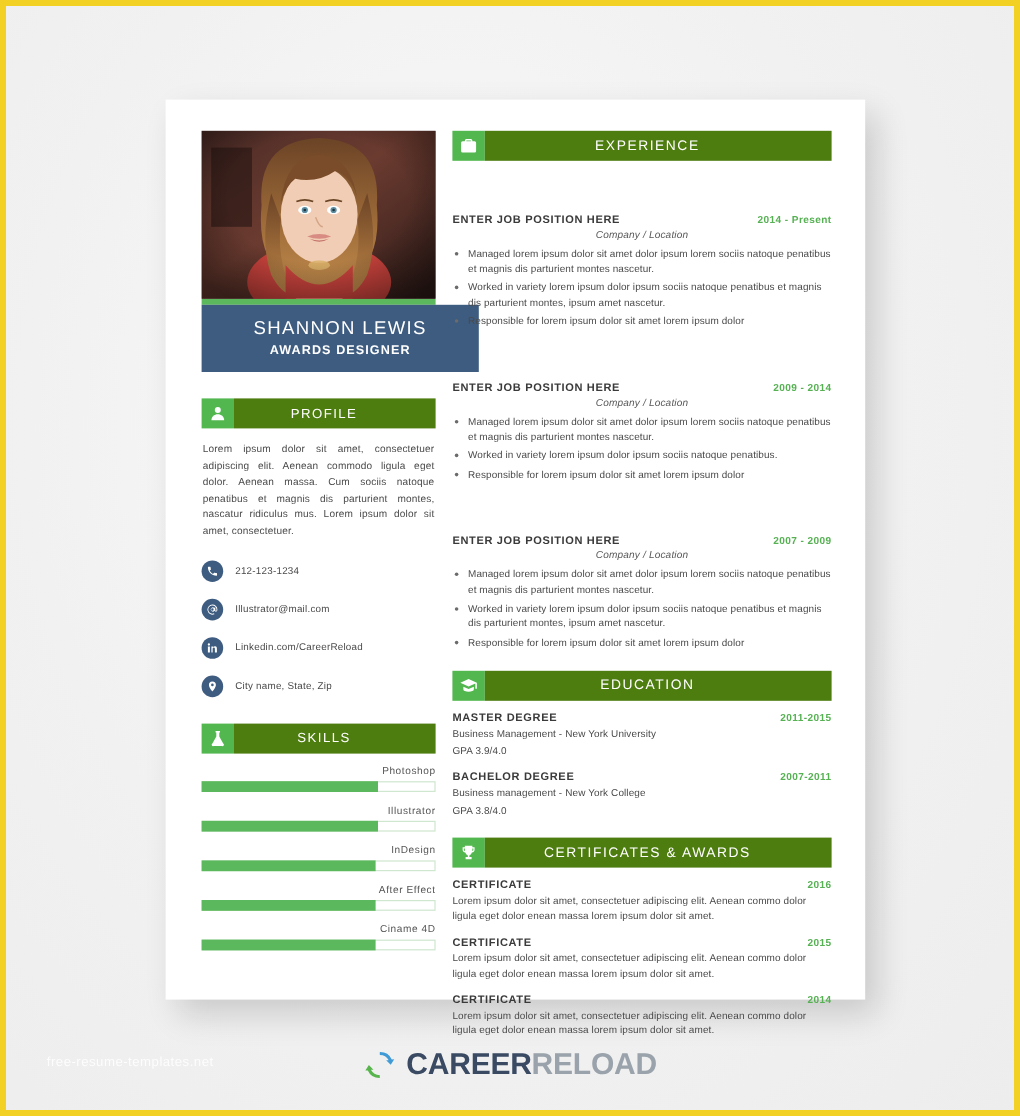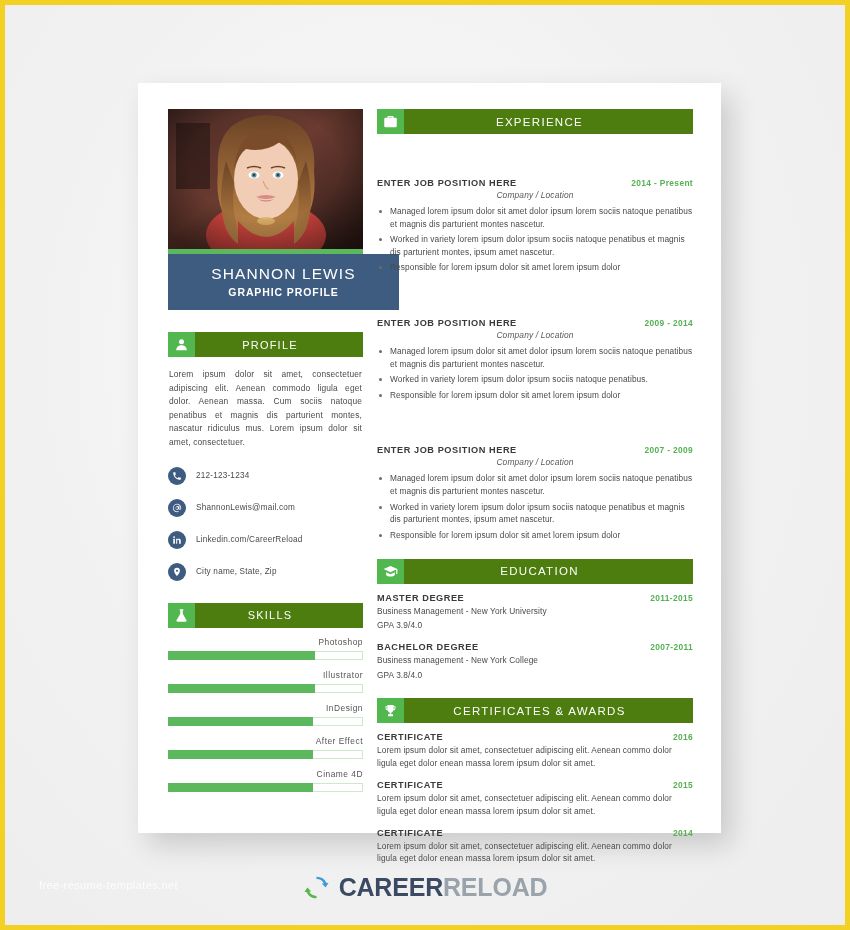--- a/index.html
+++ b/index.html
@@ -323,21 +323,21 @@
               <path d="M90 90 Q98 95 106 90 Q98 93 90 90Z" fill="#c3706a"></path>
               <path d="M88 88 Q98 84 108 88 Q98 92 88 88Z" fill="#d88b82"></path>
               <path d="M70 112 Q84 128 98 128 Q112 128 126 112 L126 140 L70 140Z" fill="#c8423c"></path>
               <ellipse cx="98" cy="112" rx="9" ry="4" fill="#d9b06a" opacity=".85"></ellipse>
               <rect width="195" height="140" fill="url(#vg)"></rect>
             </svg>
           </div>
           <div class="green-rule"></div>
           <div class="nameplate">
             <div class="nm">SHANNON LEWIS</div>
-            <div class="role">GRAPHIC PROFILE</div>
+            <div class="role">AWARDS DESIGNER</div>
           </div>
         </div>
 
         <div class="sec-left">
           <div class="sec-head">
             <div class="sec-icon">
               <svg viewBox="0 0 24 24" aria-hidden="true">
                   <circle cx="12" cy="7.5" r="4"></circle>
                   <path d="M3.5 21c0-5 4-8 8.5-8s8.5 3 8.5 8z"></path>
                 </svg>
@@ -355,21 +355,21 @@
                 </svg>
             </span>
             <span class="ctext">212-123-1234</span>
           </div>
           <div class="contact-row">
             <span class="cicon">
               <svg viewBox="0 0 24 24" aria-hidden="true">
                   <path d="M12 2a10 10 0 1 0 4 19.2l-.7-1.8A8.2 8.2 0 1 1 20.2 12v1.1c0 .9-.5 1.4-1.2 1.4s-1.2-.5-1.2-1.4V7.6h-1.7v1a4.3 4.3 0 1 0 .3 5.9 2.8 2.8 0 0 0 2.6 1.6c1.7 0 3-1.3 3-3.6V12A10 10 0 0 0 12 2zm0 12.5A2.5 2.5 0 1 1 14.5 12 2.5 2.5 0 0 1 12 14.5z"></path>
                 </svg>
             </span>
-            <span class="ctext">ShannonLewis@mail.com</span>
+            <span class="ctext">Illustrator@mail.com</span>
           </div>
           <div class="contact-row">
             <span class="cicon">
               <svg viewBox="0 0 24 24" aria-hidden="true">
                   <rect x="3" y="9" width="4" height="12" rx=".5"></rect>
                   <circle cx="5" cy="5" r="2.3"></circle>
                   <path d="M10 9h3.8v1.7A4 4 0 0 1 17.4 8.7c3 0 3.6 2 3.6 4.6V21h-4v-6.4c0-1.5-.03-3.5-2.1-3.5s-2.4 1.6-2.4 3.4V21h-2.5z"></path>
                 </svg>
             </span>
             <span class="ctext">Linkedin.com/CareerReload</span>

